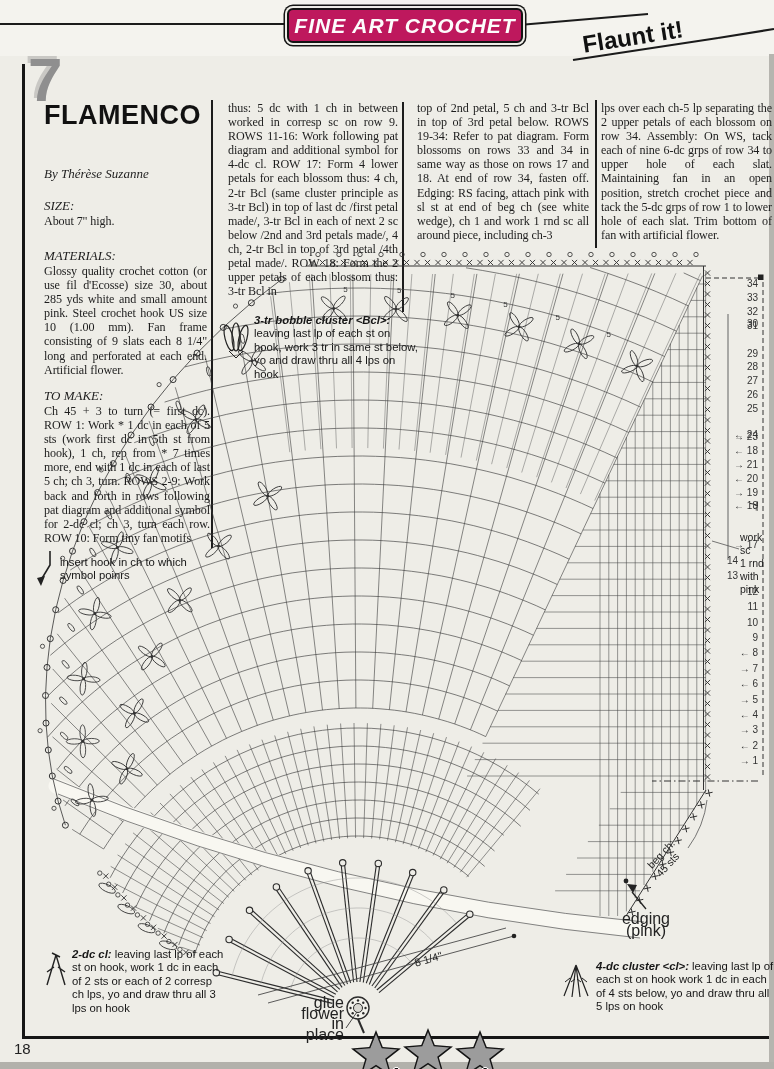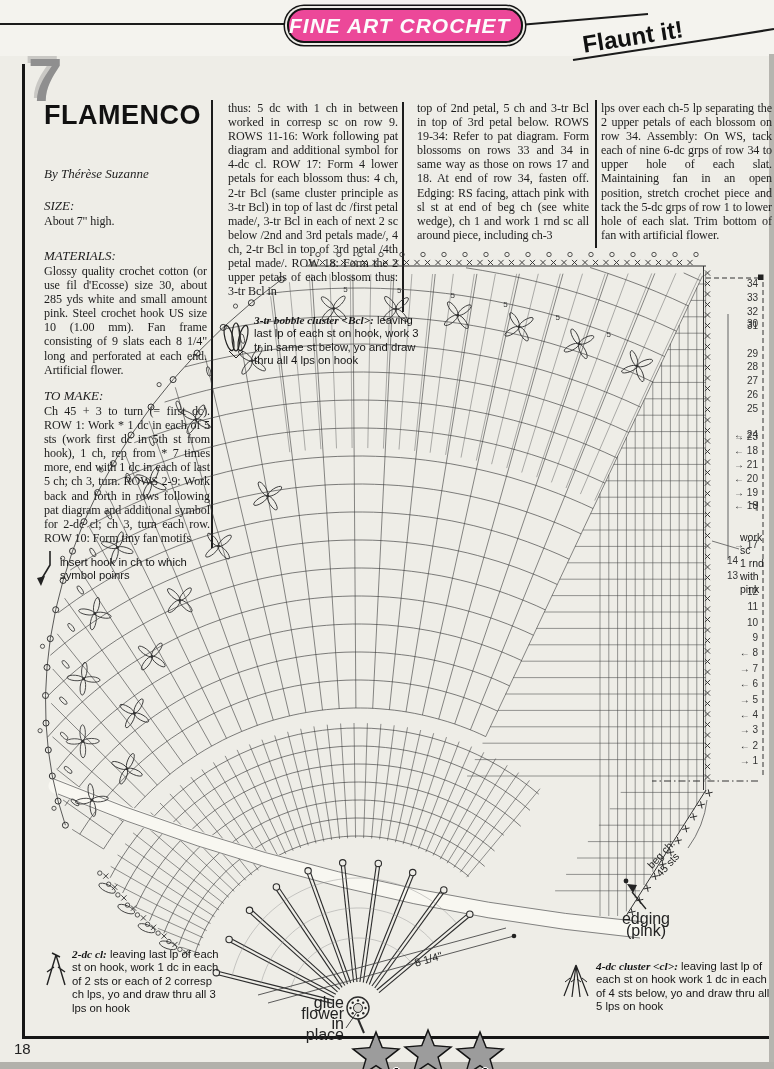--- a/index.html
+++ b/index.html
@@ -3,37 +3,37 @@
 <meta charset="utf-8">
 <style>
   html,body{margin:0;padding:0;}
   body{background:#888;}
   .page{position:relative;width:774px;height:1069px;background:#eeede7;overflow:hidden;
         font-family:"Liberation Serif",serif;color:#1d1d1d;}
   .abs{position:absolute;}
   .topstrip{left:0;top:0;width:774px;height:56px;background:#f4f3ee;}
   .rightedge{left:769px;top:54px;width:5px;height:1015px;background:#b6b5af;}
   .bottomstrip{left:0;top:1062px;width:774px;height:7px;background:#b2b1ab;}
-  .pill{left:287px;top:8px;width:232px;height:31px;background:#ec4899;border:2px solid #141414;
-        border-radius:17px;box-shadow:0 0 0 2px #eeede7,0 0 0 3.5px #141414;
-        display:flex;align-items:center;}
+  .pill{left:287px;top:8px;width:232px;height:31px;background:#be185d;border:2px solid #141414;
+        border-radius:6px;box-shadow:0 0 0 2px #eeede7,0 0 0 3.5px #141414;
+        display:flex;align-items:center;justify-content:center;}
   .pill span{font:italic 700 21px "Liberation Sans",sans-serif;color:#fcfcfc;letter-spacing:1px;}
   .flaunt{left:582px;top:20px;width:140px;transform:rotate(-9deg);
           font:700 24px "Liberation Sans",sans-serif;color:#111;}
   .big7{left:28px;top:44px;font:800 62px "Liberation Sans",sans-serif;color:#8f8f8f;
         text-shadow:-3px -3px 0 #c9c8c4;}
   .title{left:44px;top:100px;font:700 27px "Liberation Sans",sans-serif;letter-spacing:.5px;color:#111;}
   .byline{left:44px;top:166px;font:italic 13px "Liberation Serif",serif;}
   .seclabel{font:italic 13px "Liberation Serif",serif;}
   .body{font-size:12.1px;line-height:14.1px;text-align:justify;letter-spacing:-.1px;}
   .frameL{left:22px;top:64px;width:2.5px;height:972px;background:#161616;}
   .frameB{left:22px;top:1036px;width:750px;height:2.5px;background:#161616;}
   .rule{position:absolute;width:2px;background:#1c1c1c;}
   .callout{font-family:"Liberation Sans",sans-serif;font-size:11.3px;line-height:13.4px;color:#161616;}
-  .callout b{font-style:italic;font-family:Liberation Serif, serif;}
+  .callout b{font-style:italic;}
   .lbl{font-family:"Liberation Sans",sans-serif;color:#222;white-space:pre-line;}
   .rownum{position:absolute;width:44px;text-align:right;font:10px "Liberation Sans",sans-serif;color:#333;}
   #fanart{position:absolute;left:0;top:0;z-index:1;pointer-events:none;}
   .z2{z-index:2;}
   .star{position:absolute;width:52px;height:50px;background:#141414;
         clip-path:polygon(50% 0%,63% 34%,98% 37%,71% 59%,81% 95%,50% 73%,19% 95%,29% 59%,2% 37%,37% 34%);}
   .star i{position:absolute;inset:4px;background:#9c9c9c;display:block;
         clip-path:polygon(50% 0%,63% 34%,98% 37%,71% 59%,81% 95%,50% 73%,19% 95%,29% 59%,2% 37%,37% 34%);}
   .advtext{position:absolute;left:0;top:12px;width:160px;text-align:center;
         font:italic 700 24px "Liberation Sans",sans-serif;color:#0a0a0a;letter-spacing:1px;

